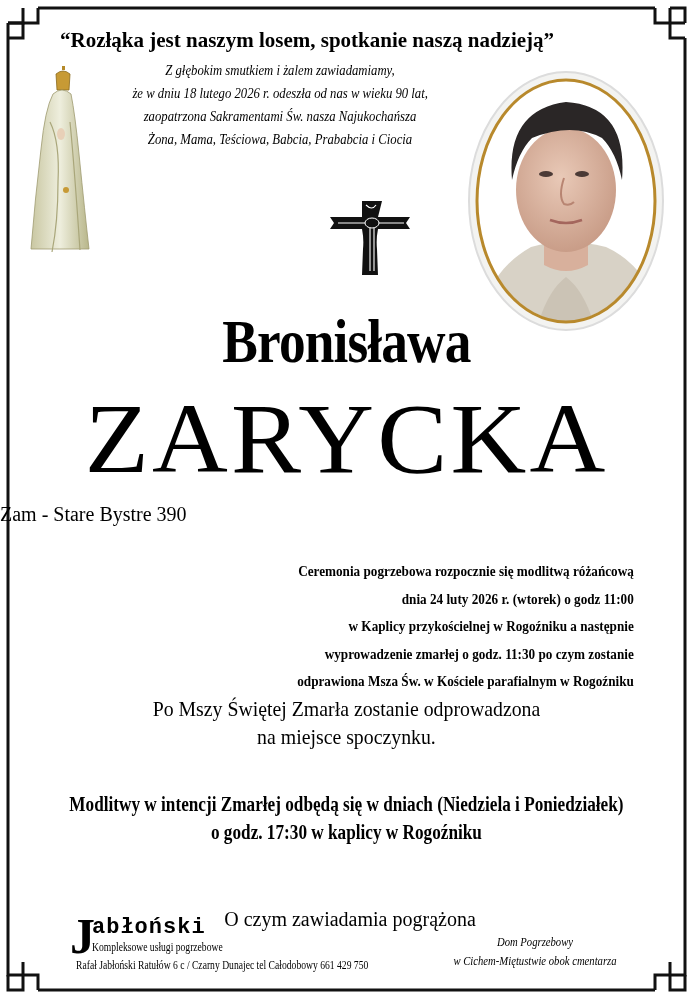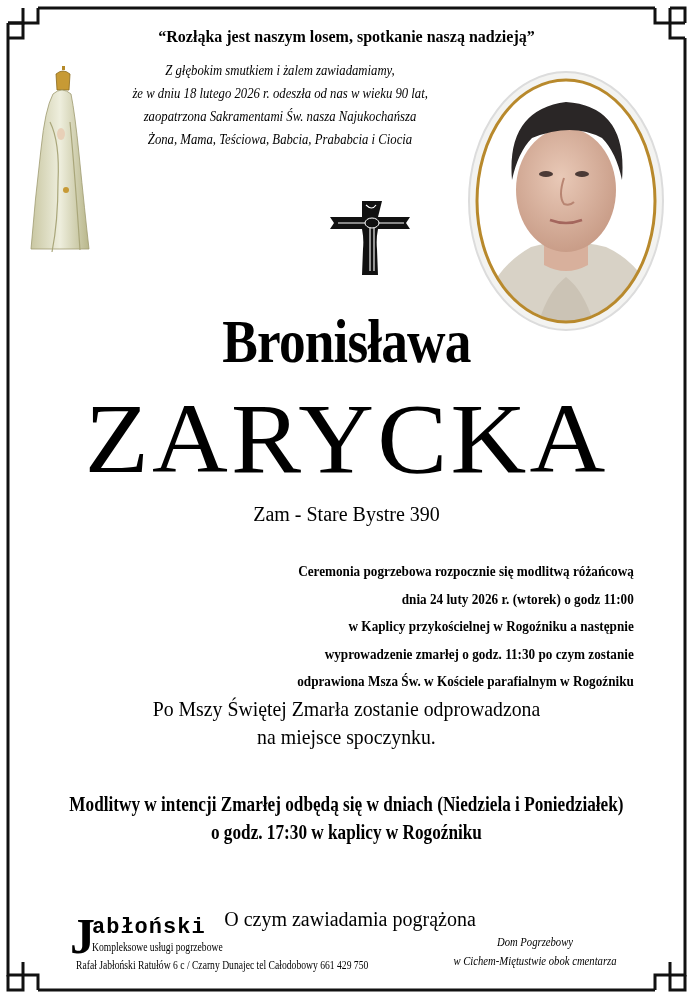--- a/index.html
+++ b/index.html
@@ -1,26 +1,26 @@
 <!DOCTYPE html>
 <html><head>
   <meta charset="utf-8">
   <style>
     html, body { margin: 0; padding: 0; background: #ffffff; }
     body { width: 693px; height: 1000px; position: relative; overflow: hidden; color: #000; font-family: "Liberation Serif", serif; }
     .frame { position: absolute; left: 0; top: 0; width: 693px; height: 1000px; }
     .abs { position: absolute; }
-    .quote { left: 60px; width: 573px; top: 28px; font-size: 16px; font-weight: bold; text-align: center; white-space: nowrap; }
+    .quote { left: 60px; width: 573px; top: 28px; font-size: 21px; font-weight: bold; text-align: left; white-space: nowrap; }
     .intro { left: 100px; width: 360px; top: 58px; font-size: 15.5px; font-style: italic; line-height: 23px; text-align: center; transform: scaleX(0.82); transform-origin: 180px 0; white-space: nowrap; font-weight: 500; }
     .statue { left: 20px; top: 62px; width: 70px; height: 192px; }
     .portrait { left: 466px; top: 70px; width: 200px; height: 262px; }
     .cross { left: 330px; top: 197px; width: 82px; height: 103px; }
     .first-name { left: 0; width: 693px; top: 306px; font-size: 62px; font-weight: bold; text-align: center; line-height: 70px; transform: scaleX(0.86); transform-origin: 346px 0; letter-spacing: -1px; }
     .last-name { left: 0; width: 693px; top: 384px; font-size: 100px; text-align: center; line-height: 110px; letter-spacing: 3px; transform: scaleX(1.05); transform-origin: 346px 0; }
-    .address { left: 0; width: 693px; top: 503px; font-size: 20px; text-align: center; }
+    .address { left: 0; width: 693px; top: 503px; font-size: 20px; text-align: left; }
     .ceremony { left: 20px; width: 653px; top: 558px; font-size: 15px; font-weight: bold; line-height: 27.5px; text-align: right; }
     .ceremony .line { display: block; white-space: nowrap; }
     .after-mass { left: 20px; width: 653px; top: 695px; font-size: 22px; line-height: 27.5px; text-align: center; transform: scaleX(0.9); transform-origin: 326px 0; }
     .prayers { left: 20px; width: 653px; top: 790px; font-size: 20px; font-weight: bold; line-height: 28px; text-align: center; transform: scaleX(0.86); transform-origin: 326px 0; white-space: nowrap; }
     .closing { left: 150px; width: 400px; top: 868px; font-size: 20px; line-height: 25px; text-align: center; margin-top: 39px; }
     .closing .sign { font-weight: bold; display: block; }
     .logo { left: 70px; top: 920px; width: 180px; height: 40px; }
     .logo-J { position: absolute; left: 0; top: -6px; font-size: 50px; font-weight: bold; line-height: 44px; }
     .logo-name { position: absolute; left: 22px; top: -3px; font-size: 22px; font-weight: bold; letter-spacing: 1px; line-height: 22px; font-family: Liberation Mono, monospace; }
     .logo-sub { position: absolute; left: 22px; top: 20px; font-size: 12px; white-space: nowrap; transform: scaleX(0.8); transform-origin: 0 0; }

